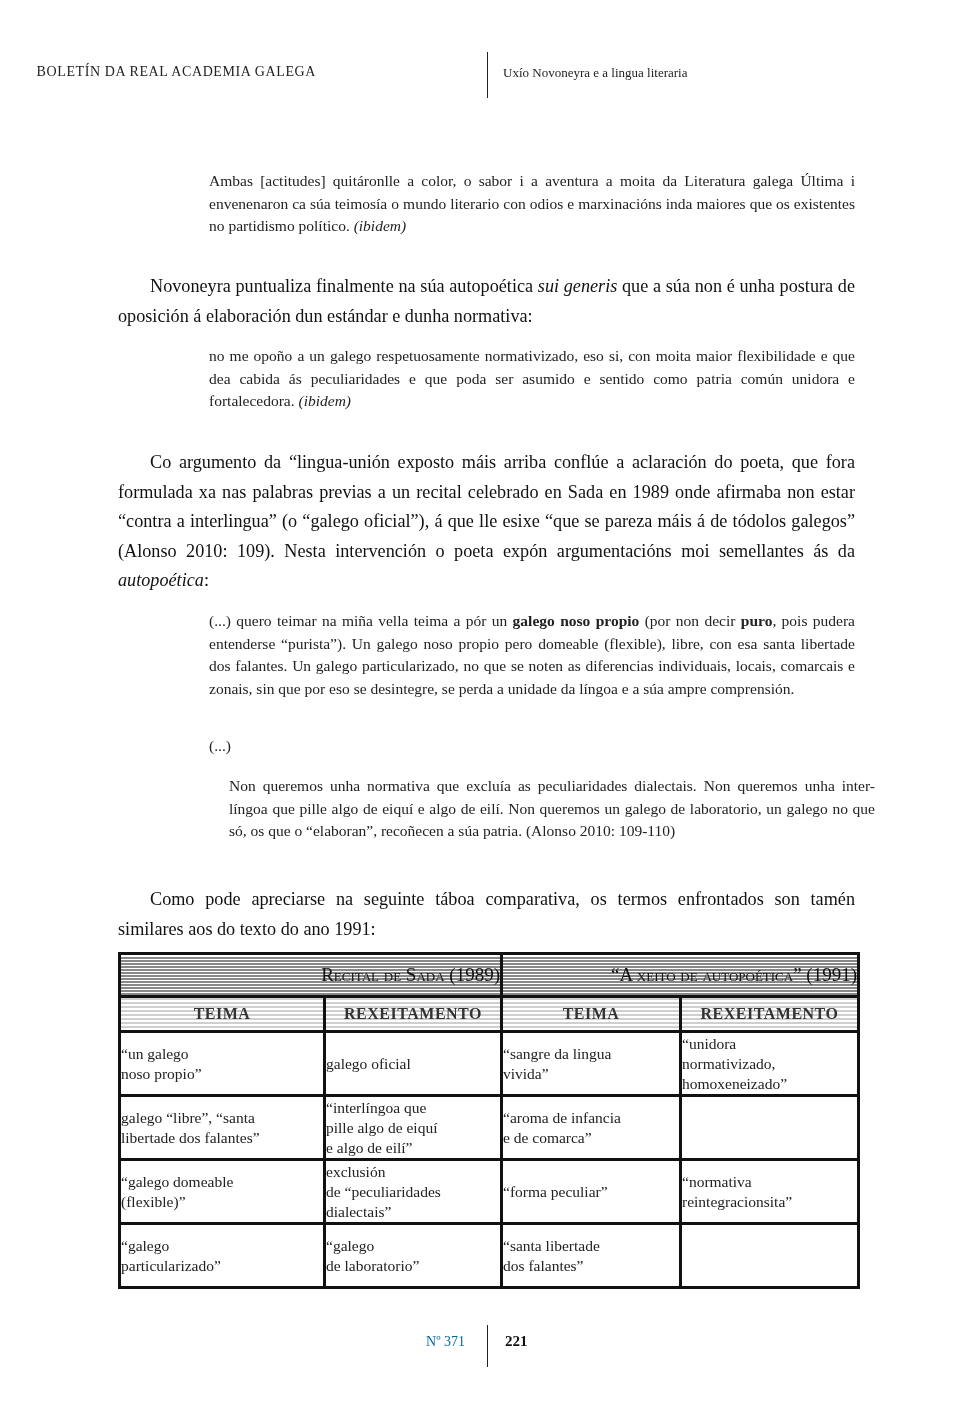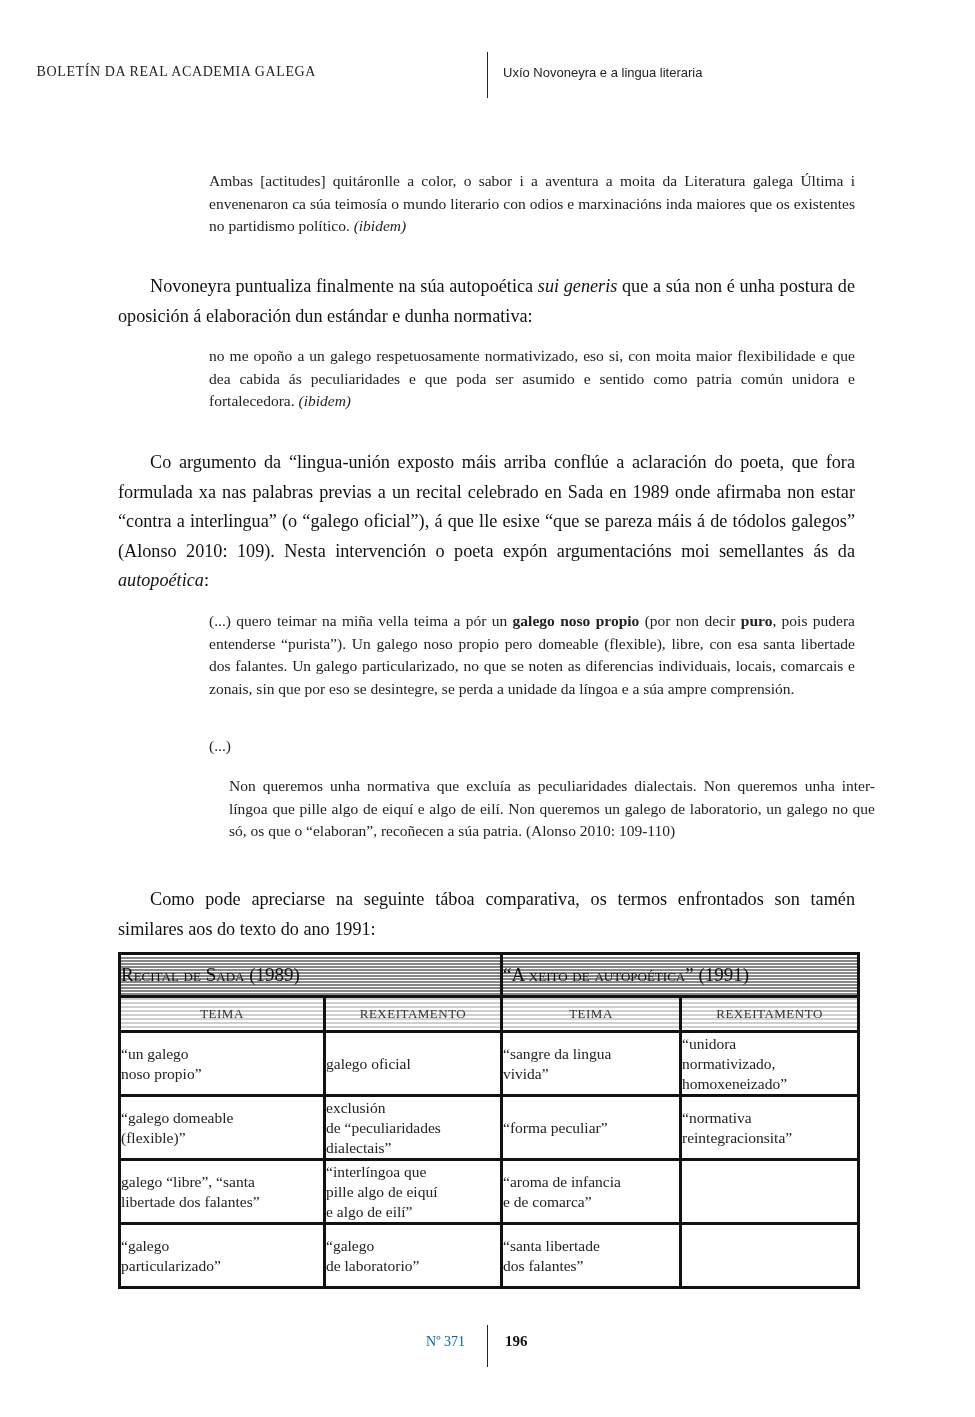--- a/index.html
+++ b/index.html
@@ -1,33 +1,33 @@
 <!DOCTYPE html>
 <html><head>
 <meta charset="utf-8">
 <style>
   html, body { margin: 0; padding: 0; background: #ffffff; }
   body { width: 975px; height: 1417px; position: relative; overflow: hidden; font-family: "DejaVu Serif", "Liberation Serif", serif; color: #1a1a1a; }
 
   .running-head { position: absolute; top: 60px; left: 0; width: 822px; height: 40px; }
   .rh-left { position: absolute; right: 506px; top: 4px; font-family: "Liberation Serif", serif; font-size: 14px; letter-spacing: 0.6px; color: #222; white-space: nowrap; }
   .rh-divider { position: absolute; left: 487px; top: -8px; width: 1px; height: 46px; background: #222; }
-  .rh-right { position: absolute; left: 503px; top: 5px; font-family: Liberation Sans, sans-serif; font-size: 13px; color: #222; white-space: nowrap; }
+  .rh-right { position: absolute; left: 503px; top: 5px; font-family: Liberation Serif, serif; font-size: 13px; color: #222; white-space: nowrap; }
 
   .quote { position: absolute; left: 209px; width: 646px; font-family: "Liberation Serif", serif; font-size: 15.5px; line-height: 22.5px; color: #222; text-align: justify; }
   .body-para { position: absolute; left: 118px; width: 737px; font-family: "Liberation Serif", serif; font-size: 18.2px; line-height: 29.5px; color: #111; text-align: justify; text-indent: 32px; }
   em, .it { font-style: italic; }
   b { font-weight: bold; }
 
   table.cmp { position: absolute; left: 118px; top: 952px; width: 739px; border-collapse: collapse; font-family: "Liberation Serif", serif; table-layout: fixed; }
   table.cmp td, table.cmp th { border: 3px solid #111; padding: 0; }
-  .hd1 { height: 40px; font-weight: normal; font-size: 19px; font-variant: small-caps; text-align: left; color: #111;
+  .hd1 { height: 40px; font-weight: normal; font-size: 19px; font-variant: small-caps; text-align: right; color: #111;
          background: repeating-linear-gradient(to bottom, #ffffff 0px, #ffffff 2px, #111 2px, #111 3px); }
   .hd1 span { background: transparent; }
-  .hd2 { height: 32px; font-weight: normal; font-size: 13px; letter-spacing: 0.5px; text-align: center; color: #333;
+  .hd2 { height: 32px; font-weight: bold; font-size: 16px; letter-spacing: 0.5px; text-align: center; color: #333;
          background-color: #fff;
          background-image: repeating-linear-gradient(to right, #555 0px, #555 3px, transparent 3px, transparent 6px),
                            repeating-linear-gradient(to bottom, transparent 0px, transparent 3px, #fff 3px, #fff 4px);
          background-size: 6px 4px, 100% 4px; }
   .hd2-bg { background-image: repeating-linear-gradient(0deg, transparent 0 3px, rgba(80,80,80,0.55) 3px 4px); }
   td.cell { height: 61px; font-size: 15.5px; line-height: 20px; color: #222; vertical-align: middle; padding-left: 19px; padding-right: 6px; }
   td.cell .ln { display: block; }
   .pg-foot { position: absolute; top: 1325px; left: 0; width: 975px; height: 45px; }
   .pf-num { position: absolute; right: 510px; top: 9px; font-family: Liberation Serif, serif; font-size: 14px; color: #0369a1; text-align: center; }
   .pf-div { position: absolute; left: 487px; top: 0; width: 1px; height: 42px; background: #222; }
@@ -107,51 +107,51 @@
           <span class="ln">vivida”</span>
         </td>
     <td class="cell">
           <span class="ln">“unidora</span>
           <span class="ln">normativizado,</span>
           <span class="ln">homoxeneizado”</span>
         </td>
   </tr>
   <tr>
     <td class="cell">
+          <span class="ln">galego “libre”, “santa</span>
+          <span class="ln">libertade dos falantes”</span>
+        </td>
+    <td class="cell">
+          <span class="ln">“interlíngoa que</span>
+          <span class="ln">pille algo de eiquí</span>
+          <span class="ln">e algo de eilí”</span>
+        </td>
+    <td class="cell">
+          <span class="ln">“aroma de infancia</span>
+          <span class="ln">e de comarca”</span>
+        </td>
+    <td class="cell"></td>
+  </tr>
+  <tr>
+    <td class="cell">
           <span class="ln">“galego domeable</span>
           <span class="ln">(flexible)”</span>
         </td>
     <td class="cell">
           <span class="ln">exclusión</span>
           <span class="ln">de “peculiaridades</span>
           <span class="ln">dialectais”</span>
         </td>
     <td class="cell">
           <span class="ln">“forma peculiar”</span>
         </td>
     <td class="cell">
           <span class="ln">“normativa</span>
           <span class="ln">reintegracionsita”</span>
         </td>
-  </tr>
-  <tr>
-    <td class="cell">
-          <span class="ln">galego “libre”, “santa</span>
-          <span class="ln">libertade dos falantes”</span>
-        </td>
-    <td class="cell">
-          <span class="ln">“interlíngoa que</span>
-          <span class="ln">pille algo de eiquí</span>
-          <span class="ln">e algo de eilí”</span>
-        </td>
-    <td class="cell">
-          <span class="ln">“aroma de infancia</span>
-          <span class="ln">e de comarca”</span>
-        </td>
-    <td class="cell"></td>
   </tr>
   <tr>
     <td class="cell">
           <span class="ln">“galego</span>
           <span class="ln">particularizado”</span>
         </td>
     <td class="cell">
           <span class="ln">“galego</span>
           <span class="ln">de laboratorio”</span>
         </td>
@@ -160,14 +160,14 @@
           <span class="ln">dos falantes”</span>
         </td>
     <td class="cell"></td>
   </tr>
 </tbody>
   </table>
 
 <div class="pg-foot">
   <span class="pf-num">Nº 371</span>
   <span class="pf-div"></span>
-  <span class="pf-page">196</span>
+  <span class="pf-page">221</span>
 </div>
 
 </body></html>

